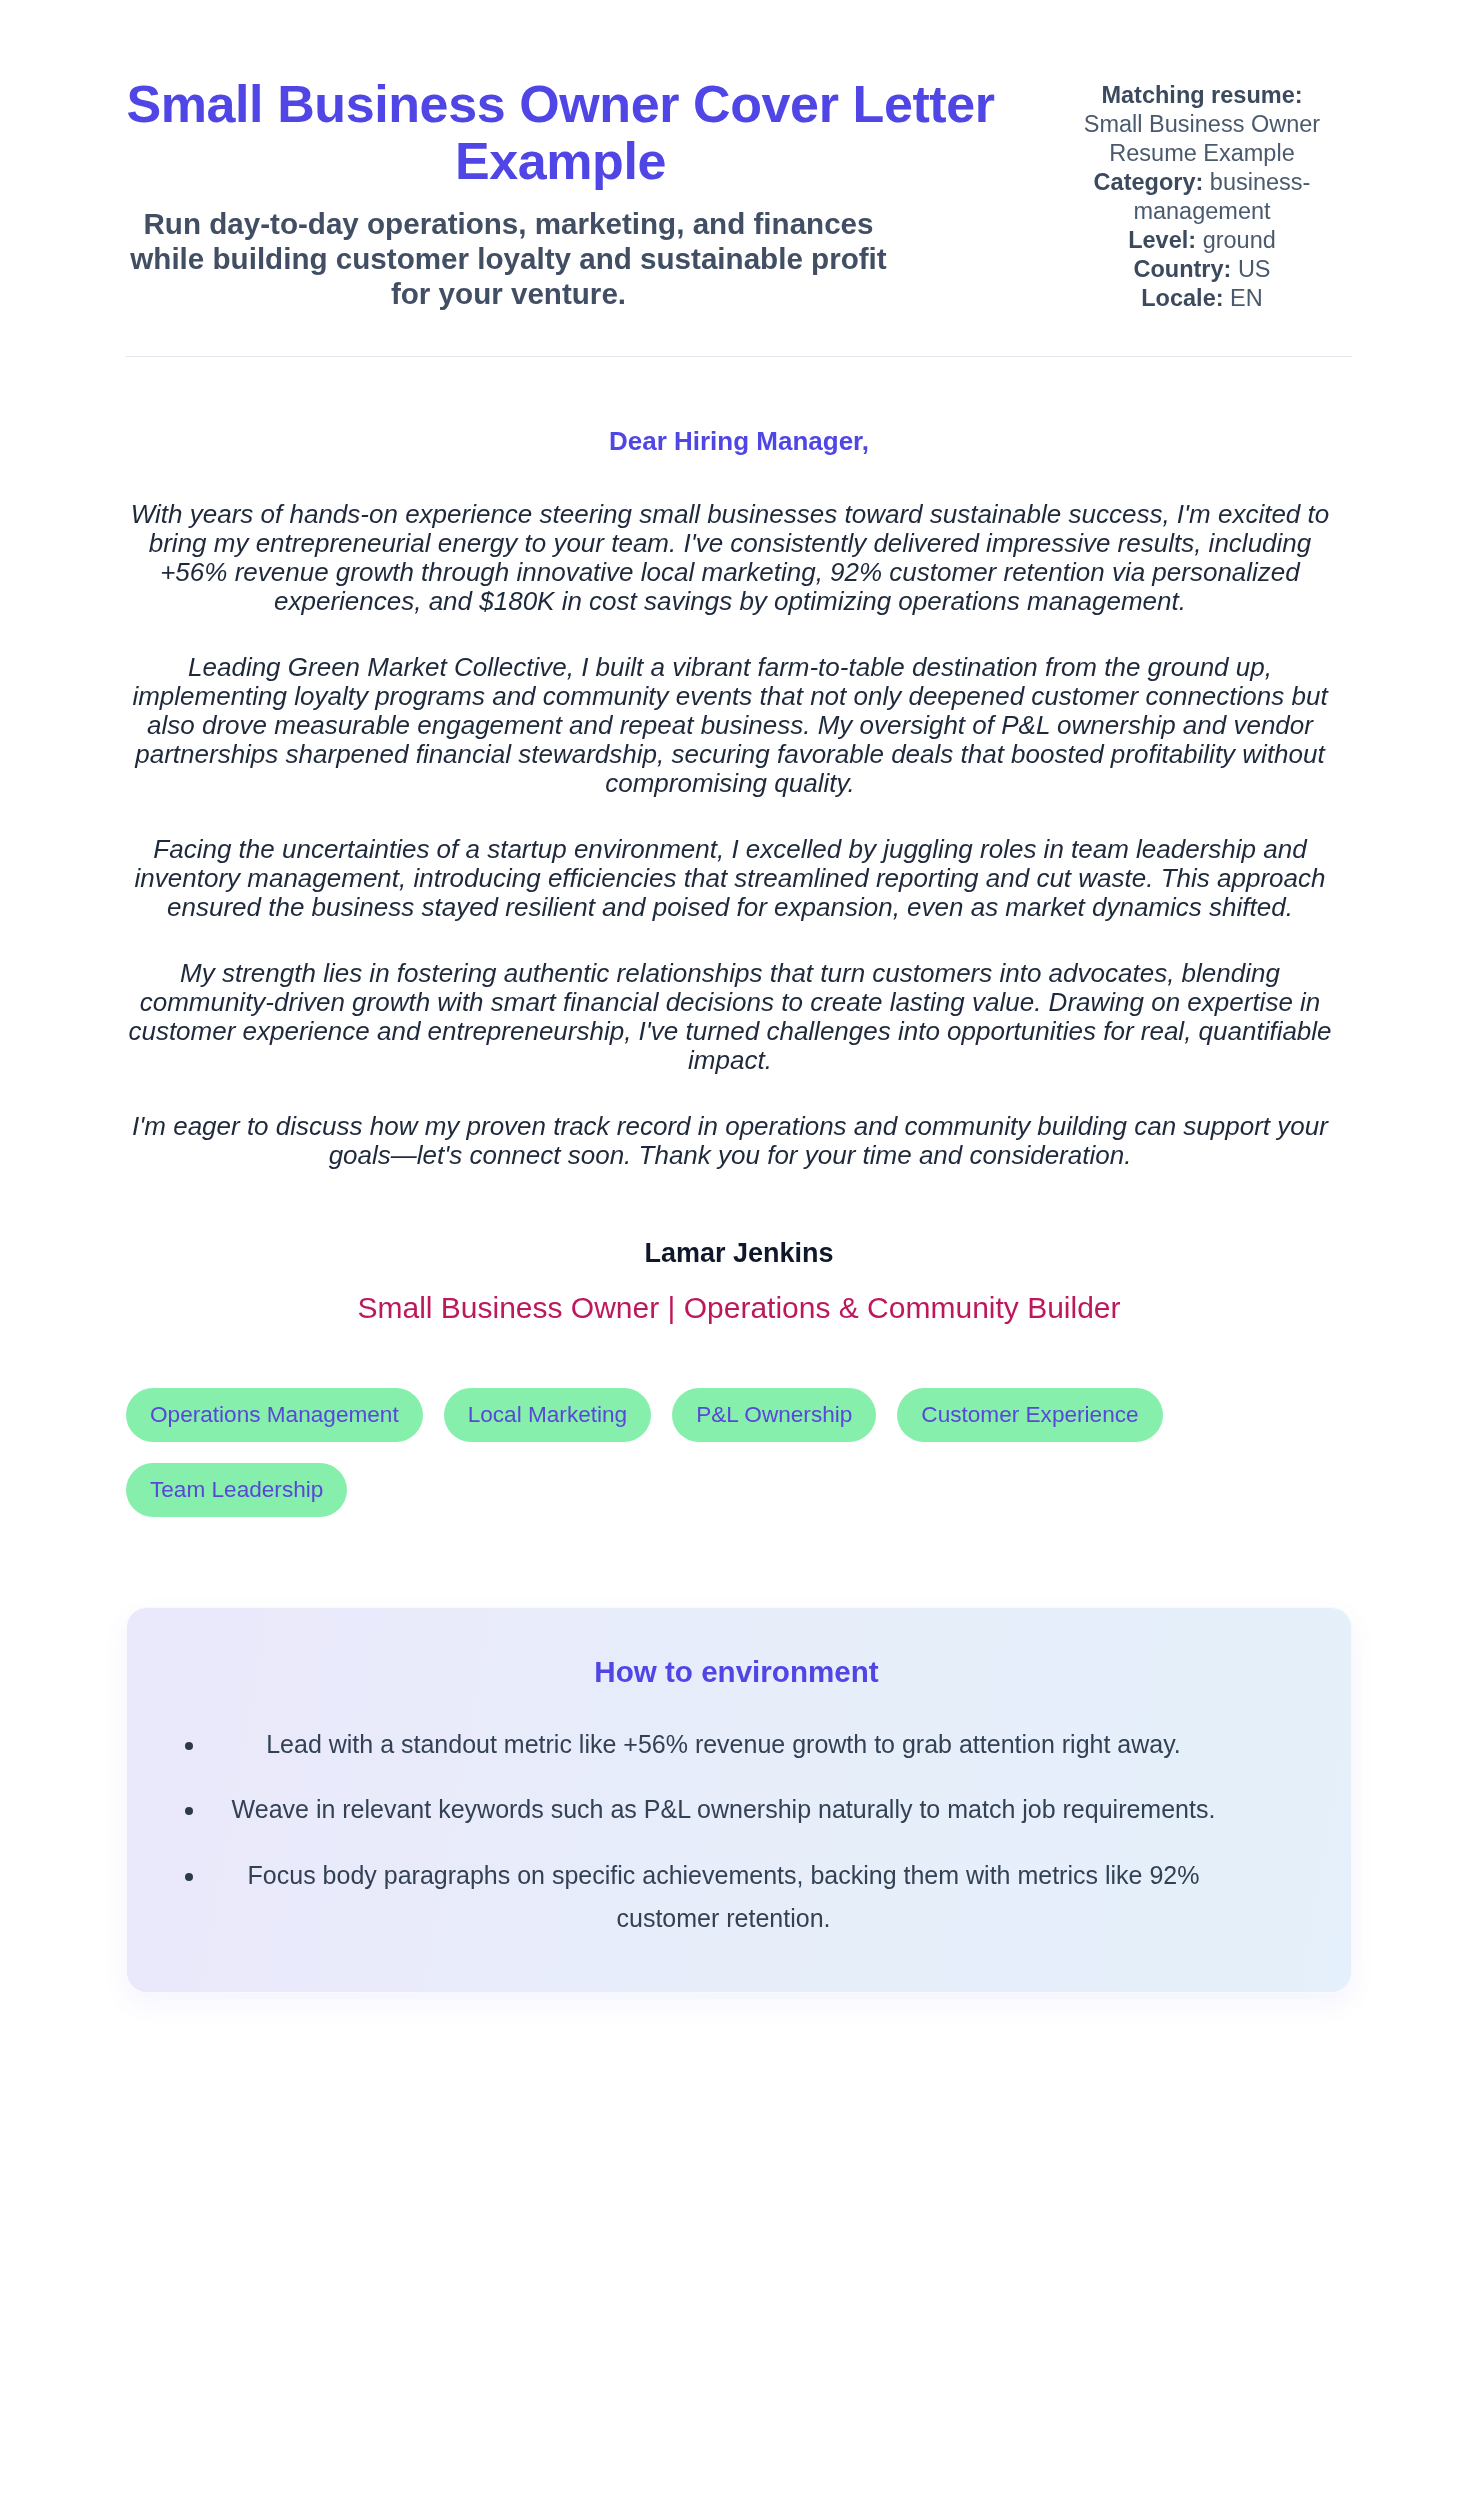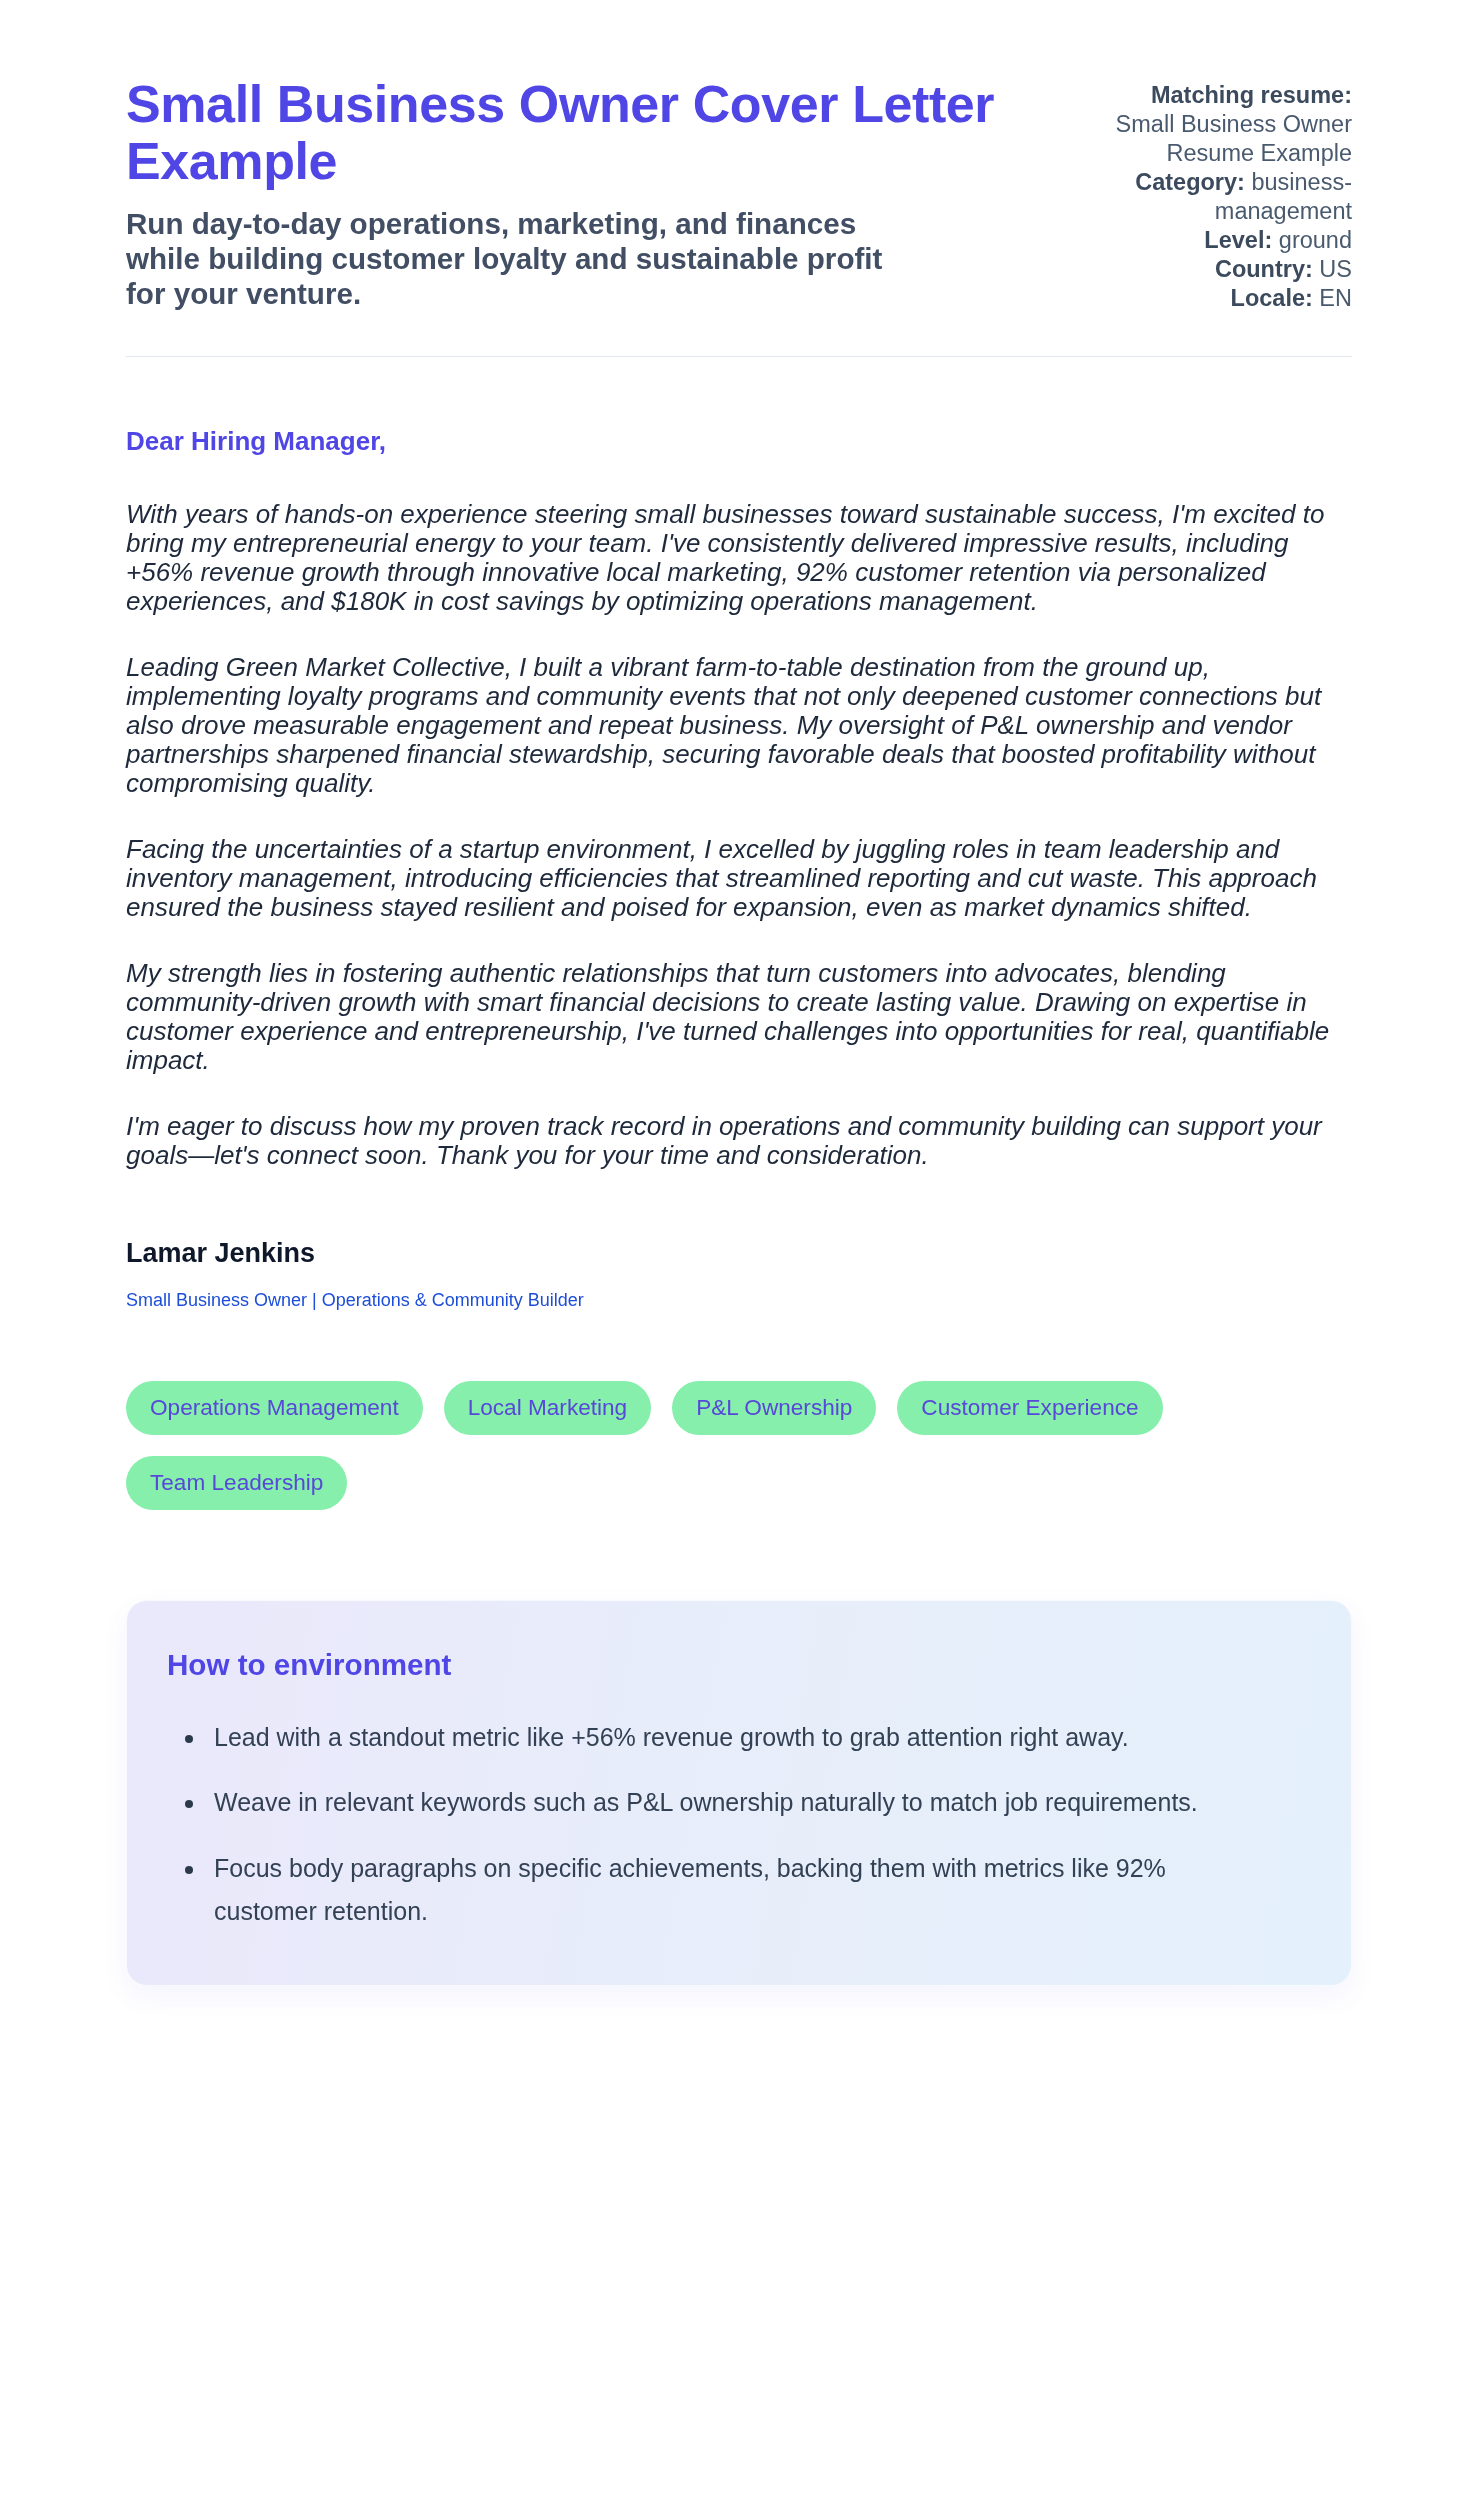--- a/index.html
+++ b/index.html
@@ -1,15 +1,15 @@
 <!DOCTYPE html>
 <html style="font-size:14px"><head>
 <meta charset="utf-8">
 <style>
-  * { margin: 0; padding: 0; box-sizing: border-box; }
+  * { margin: 0; padding: 0; box-sizing: border-box; text-align: center; }
   html, body {
     width: 1478px;
     background: #ffffff;
     font-family: "Liberation Sans", sans-serif;
     color: #1e293b;
   }
   .page {
     width: 1478px;
     min-height: 2500px;
     padding: 76px 126px 83px 126px;
@@ -72,24 +72,24 @@
     font-style: italic;
   }
   .signature { margin-top: 66px; }
   .sig-name {
     font-size: 27px;
     line-height: 35px;
     font-weight: 700;
     color: #0f172a;
   }
   .sig-role {
-    margin-top: 12px;
-    font-size: 18px;
+    margin-top: 19px;
+    font-size: 30px;
     line-height: 35px;
-    color: #1d4ed8;
+    color: #be185d;
   }
   
   .tags {
     margin-top: 63px;
     display: flex;
     flex-wrap: wrap;
     gap: 21px 21px;
     max-width: 1130px;
   }
   .tag {

